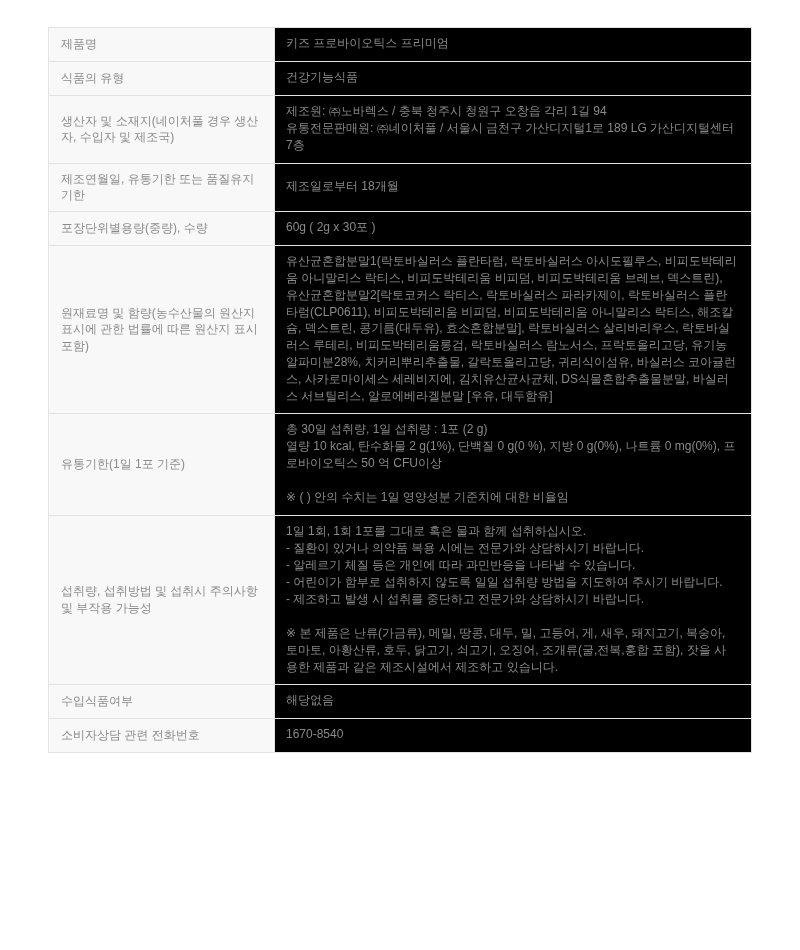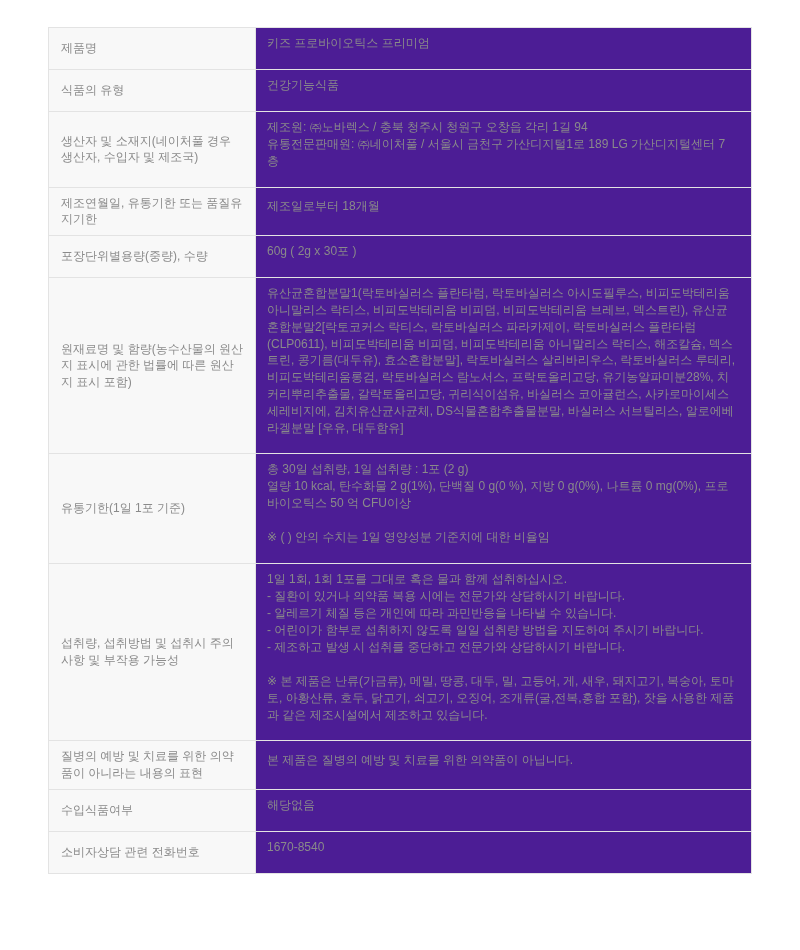--- a/index.html
+++ b/index.html
@@ -26,27 +26,27 @@
     border: 1px solid #e3e3e3;
     font-size: 12px;
     line-height: 1.4;
     color: #8a8a8a;
     font-weight: normal;
     text-align: left;
     vertical-align: middle;
     box-sizing: border-box;
   }
   table.info-table th {
-    width: 207px;
+    width: 226px;
     background: #f8f8f8;
     padding: 7px 12px;
   }
   table.info-table td {
-    padding: 7px 14px 17px 11px;
-    background: #4c1d95;
+    padding: 7px 14px 9px 11px;
+    background: #000000;
   }
   .para {
     min-height: 17px;
     word-break: normal;
     overflow-wrap: break-word;
   }
 </style>
 </head>
 <body>
 
@@ -105,26 +105,20 @@
             <div class="para">1일 1회, 1회 1포를 그대로 혹은 물과 함께 섭취하십시오.</div>
             <div class="para">- 질환이 있거나 의약품 복용 시에는 전문가와 상담하시기 바랍니다.</div>
             <div class="para">- 알레르기 체질 등은 개인에 따라 과민반응을 나타낼 수 있습니다.</div>
             <div class="para">- 어린이가 함부로 섭취하지 않도록 일일 섭취량 방법을 지도하여 주시기 바랍니다.</div>
             <div class="para">- 제조하고 발생 시 섭취를 중단하고 전문가와 상담하시기 바랍니다.</div>
             <div class="para"></div>
             <div class="para">※ 본 제품은 난류(가금류), 메밀, 땅콩, 대두, 밀, 고등어, 게, 새우, 돼지고기, 복숭아, 토마토, 아황산류, 호두, 닭고기, 쇠고기, 오징어, 조개류(굴,전복,홍합 포함), 잣을 사용한 제품과 같은 제조시설에서 제조하고 있습니다.</div>
           </td>
         </tr>
         <tr>
-          <th>질병의 예방 및 치료를 위한 의약품이 아니라는 내용의 표현</th>
-          <td>
-            <div class="para">본 제품은 질병의 예방 및 치료를 위한 의약품이 아닙니다.</div>
-          </td>
-        </tr>
-        <tr>
           <th>수입식품여부</th>
           <td>
             <div class="para">해당없음</div>
           </td>
         </tr>
         <tr>
           <th>소비자상담 관련 전화번호</th>
           <td>
             <div class="para">1670-8540</div>
           </td>

